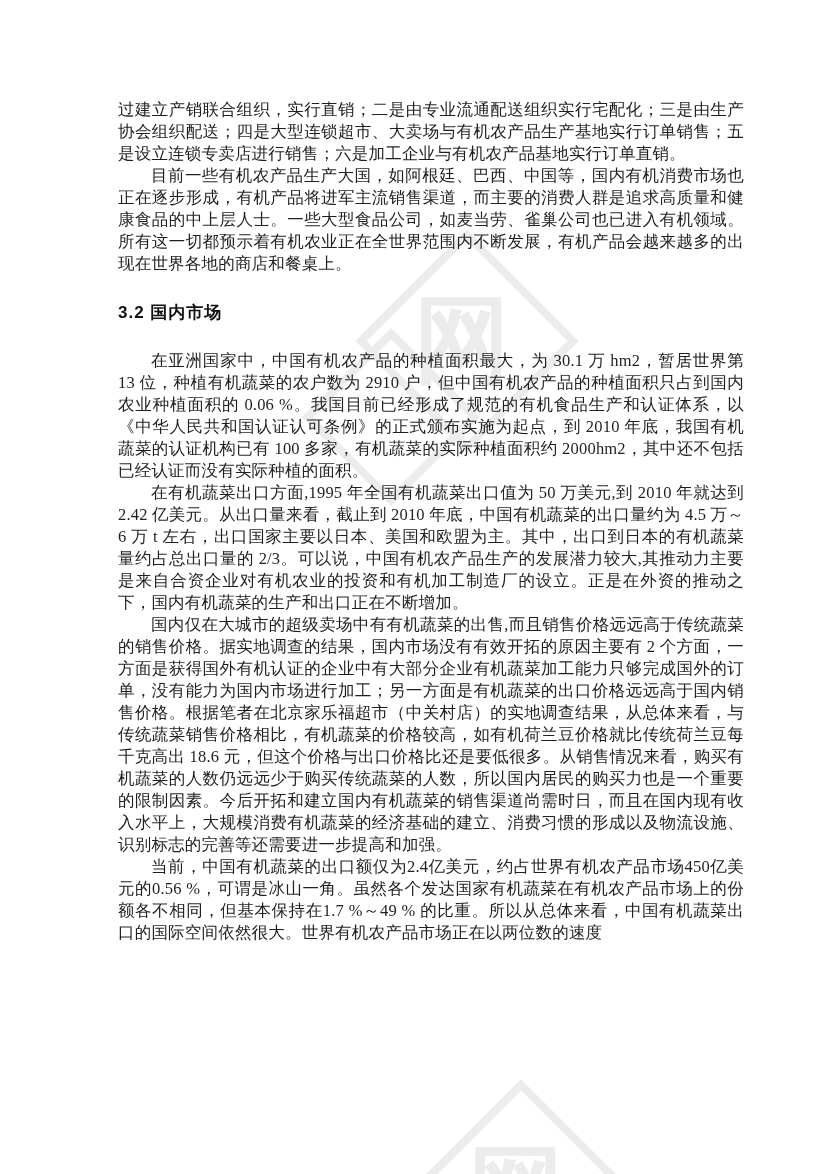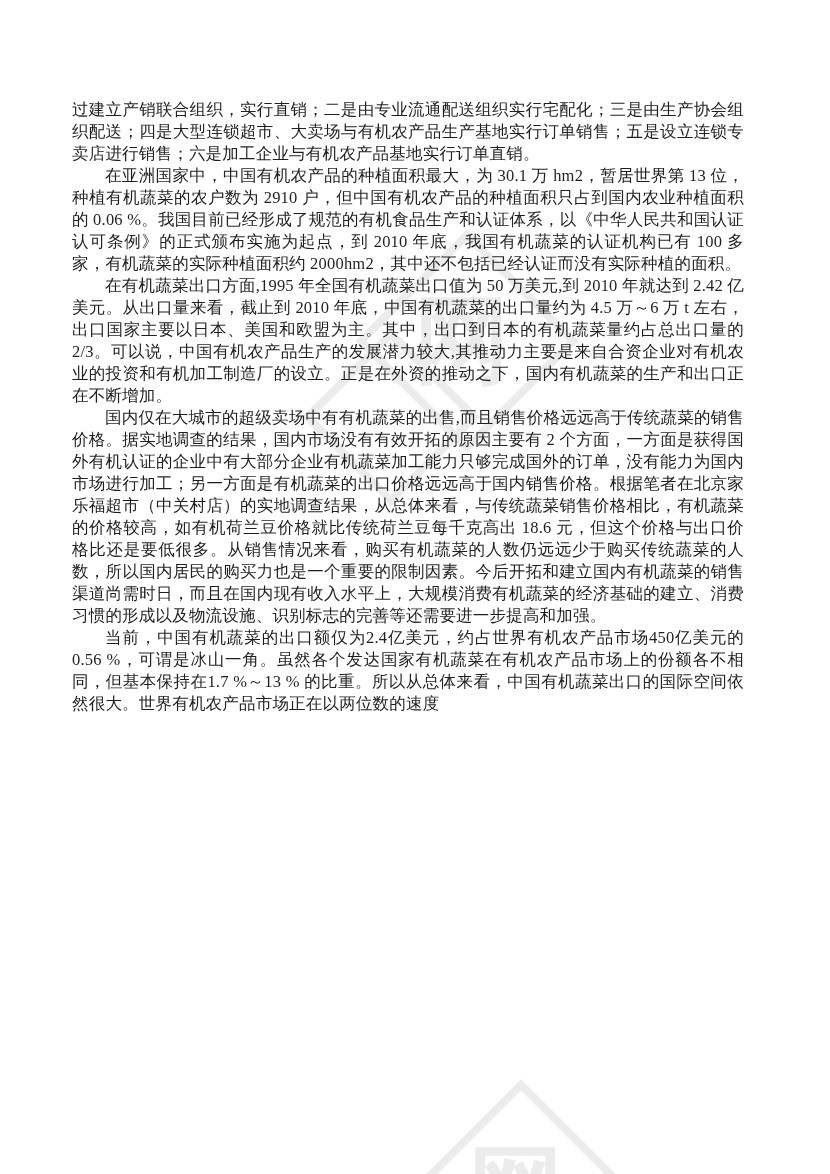--- a/index.html
+++ b/index.html
@@ -50,21 +50,21 @@
     font-family: "DejaVu Sans", sans-serif;
     font-weight: bold;
   }
   .wm-center { left: 328px; top: 262px; width: 240px; height: 230px; }
   .wm-bottom { left: 382px; top: 1112px; width: 240px; height: 230px; }
 
   
   .content {
     position: relative;
     z-index: 1;
-    padding: 99px 86px 0 72px;
+    padding: 99px 86px 0 118px;
     color: #1f1f1f;
   }
   .doc-para {
     margin: 0;
     font-size: 16.5px;
     line-height: 22px;
     text-align: justify;
     text-justify: inter-ideograph;
     letter-spacing: 0.2px;
   }
@@ -92,19 +92,21 @@
   </div>
 
   <div class="watermark wm-bottom">
     <div class="wm-diamond wm-d1"></div>
 
     <span class="wm-glyph">网</span>
   </div>
 
   <main class="content">
       <p class="doc-para no-indent">过建立产销联合组织，实行直销；二是由专业流通配送组织实行宅配化；三是由生产协会组织配送；四是大型连锁超市、大卖场与有机农产品生产基地实行订单销售；五是设立连锁专卖店进行销售；六是加工企业与有机农产品基地实行订单直销。</p>
+      <p class="doc-para indent">目前一些有机农产品生产大国，如阿根廷、巴西、中国等，国内有机消费市场也正在逐步形成，有机产品将进军主流销售渠道，而主要的消费人群是追求高质量和健康食品的中上层人士。一些大型食品公司，如麦当劳、雀巢公司也已进入有机领域。所有这一切都预示着有机农业正在全世界范围内不断发展，有机产品会越来越多的出现在世界各地的商店和餐桌上。</p>
+      <h2 class="doc-heading">3.2 国内市场</h2>
       <p class="doc-para indent">在亚洲国家中，中国有机农产品的种植面积最大，为 30.1 万 hm2，暂居世界第 13 位，种植有机蔬菜的农户数为 2910 户，但中国有机农产品的种植面积只占到国内农业种植面积的 0.06 %。我国目前已经形成了规范的有机食品生产和认证体系，以《中华人民共和国认证认可条例》的正式颁布实施为起点，到 2010 年底，我国有机蔬菜的认证机构已有 100 多家，有机蔬菜的实际种植面积约 2000hm2，其中还不包括已经认证而没有实际种植的面积。</p>
       <p class="doc-para indent">在有机蔬菜出口方面,1995 年全国有机蔬菜出口值为 50 万美元,到 2010 年就达到 2.42 亿美元。从出口量来看，截止到 2010 年底，中国有机蔬菜的出口量约为 4.5 万～6 万 t 左右，出口国家主要以日本、美国和欧盟为主。其中，出口到日本的有机蔬菜量约占总出口量的 2/3。可以说，中国有机农产品生产的发展潜力较大,其推动力主要是来自合资企业对有机农业的投资和有机加工制造厂的设立。正是在外资的推动之下，国内有机蔬菜的生产和出口正在不断增加。</p>
       <p class="doc-para indent">国内仅在大城市的超级卖场中有有机蔬菜的出售,而且销售价格远远高于传统蔬菜的销售价格。据实地调查的结果，国内市场没有有效开拓的原因主要有 2 个方面，一方面是获得国外有机认证的企业中有大部分企业有机蔬菜加工能力只够完成国外的订单，没有能力为国内市场进行加工；另一方面是有机蔬菜的出口价格远远高于国内销售价格。根据笔者在北京家乐福超市（中关村店）的实地调查结果，从总体来看，与传统蔬菜销售价格相比，有机蔬菜的价格较高，如有机荷兰豆价格就比传统荷兰豆每千克高出 18.6 元，但这个价格与出口价格比还是要低很多。从销售情况来看，购买有机蔬菜的人数仍远远少于购买传统蔬菜的人数，所以国内居民的购买力也是一个重要的限制因素。今后开拓和建立国内有机蔬菜的销售渠道尚需时日，而且在国内现有收入水平上，大规模消费有机蔬菜的经济基础的建立、消费习惯的形成以及物流设施、识别标志的完善等还需要进一步提高和加强。</p>
-      <p class="doc-para indent">当前，中国有机蔬菜的出口额仅为2.4亿美元，约占世界有机农产品市场450亿美元的0.56 %，可谓是冰山一角。虽然各个发达国家有机蔬菜在有机农产品市场上的份额各不相同，但基本保持在1.7 %～13 % 的比重。所以从总体来看，中国有机蔬菜出口的国际空间依然很大。世界有机农产品市场正在以两位数的速度</p>
+      <p class="doc-para indent">当前，中国有机蔬菜的出口额仅为2.4亿美元，约占世界有机农产品市场450亿美元的0.56 %，可谓是冰山一角。虽然各个发达国家有机蔬菜在有机农产品市场上的份额各不相同，但基本保持在1.7 %～49 % 的比重。所以从总体来看，中国有机蔬菜出口的国际空间依然很大。世界有机农产品市场正在以两位数的速度</p>
     </main>
 
 </div>
 
 </body></html>

